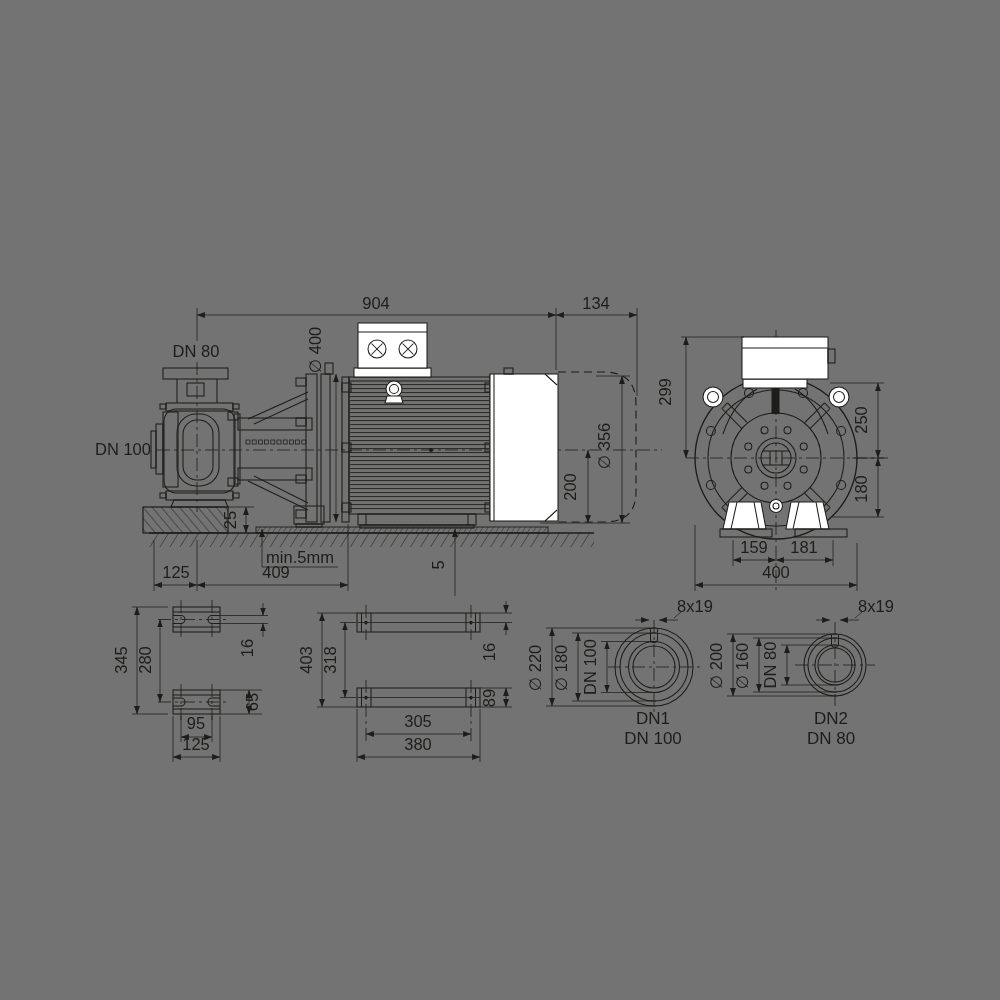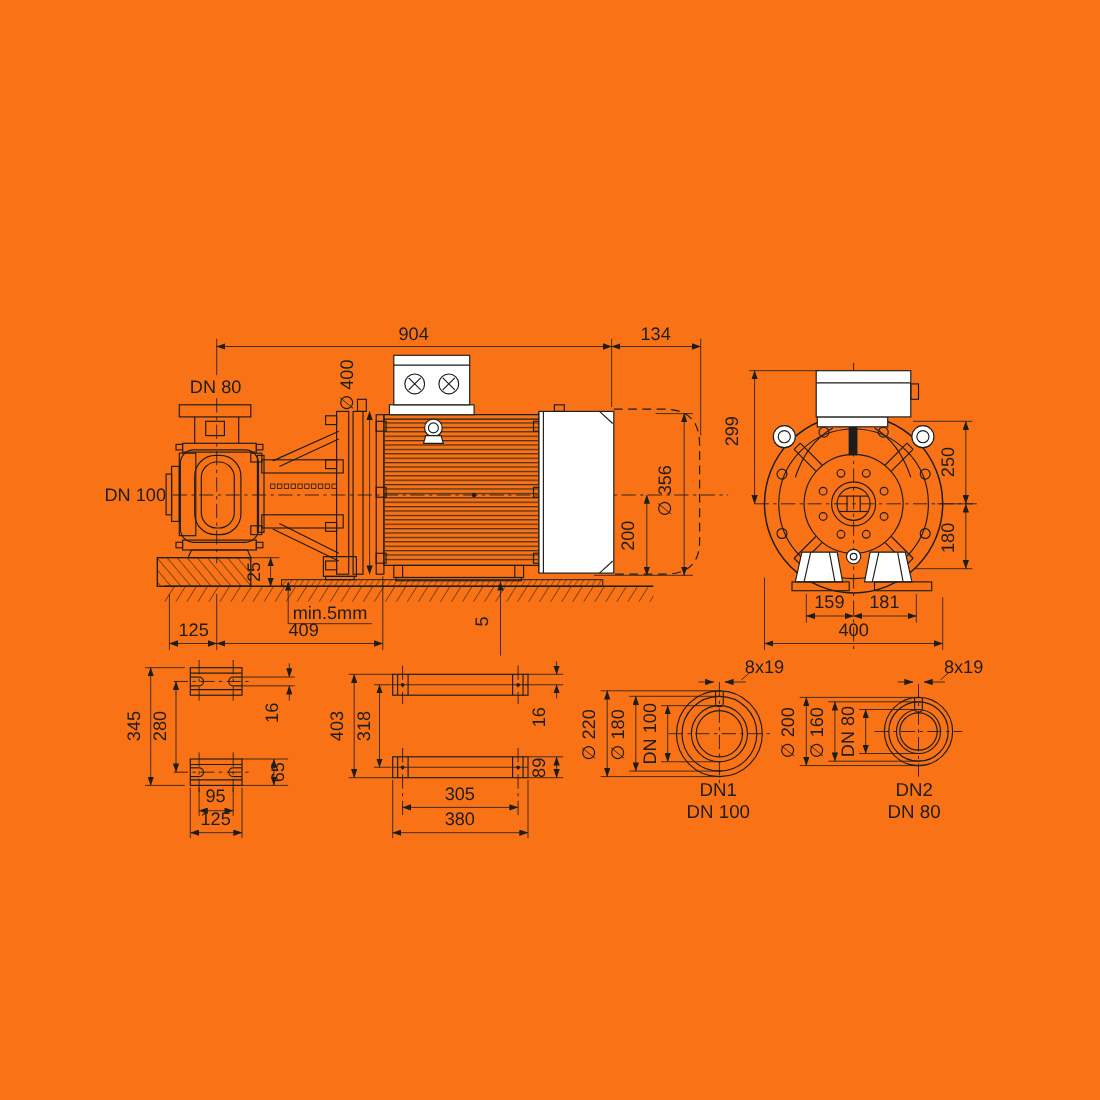--- a/index.html
+++ b/index.html
@@ -1,16 +1,16 @@
 <!DOCTYPE html>
 <html><head>
 <meta charset="utf-8">
 <style>
   html,body{margin:0;padding:0;background:#ffffff;}
-  .stage{position:relative;width:1000px;height:1000px;background:#f97316;overflow:hidden;
+  .stage{position:relative;width:1000px;height:1000px;background:#737373;overflow:hidden;
          font-family:"Liberation Sans", sans-serif;}
   svg{display:block}
   svg *{vector-effect:none}
   .ln{stroke:#1d1d1b;stroke-width:1.35;fill:none}
   .md{stroke:#1d1d1b;stroke-width:1.05;fill:none}
   .th{stroke:#1d1d1b;stroke-width:.75;fill:none}
   .cl{stroke:#1d1d1b;stroke-width:.8;fill:none;stroke-dasharray:13 4 3 4}
   .dsh{stroke:#1d1d1b;stroke-width:1.1;fill:none;stroke-dasharray:8 5}
   .fillk{fill:#1d1d1b;stroke:none}
   .wfill{fill:#ffffff}

